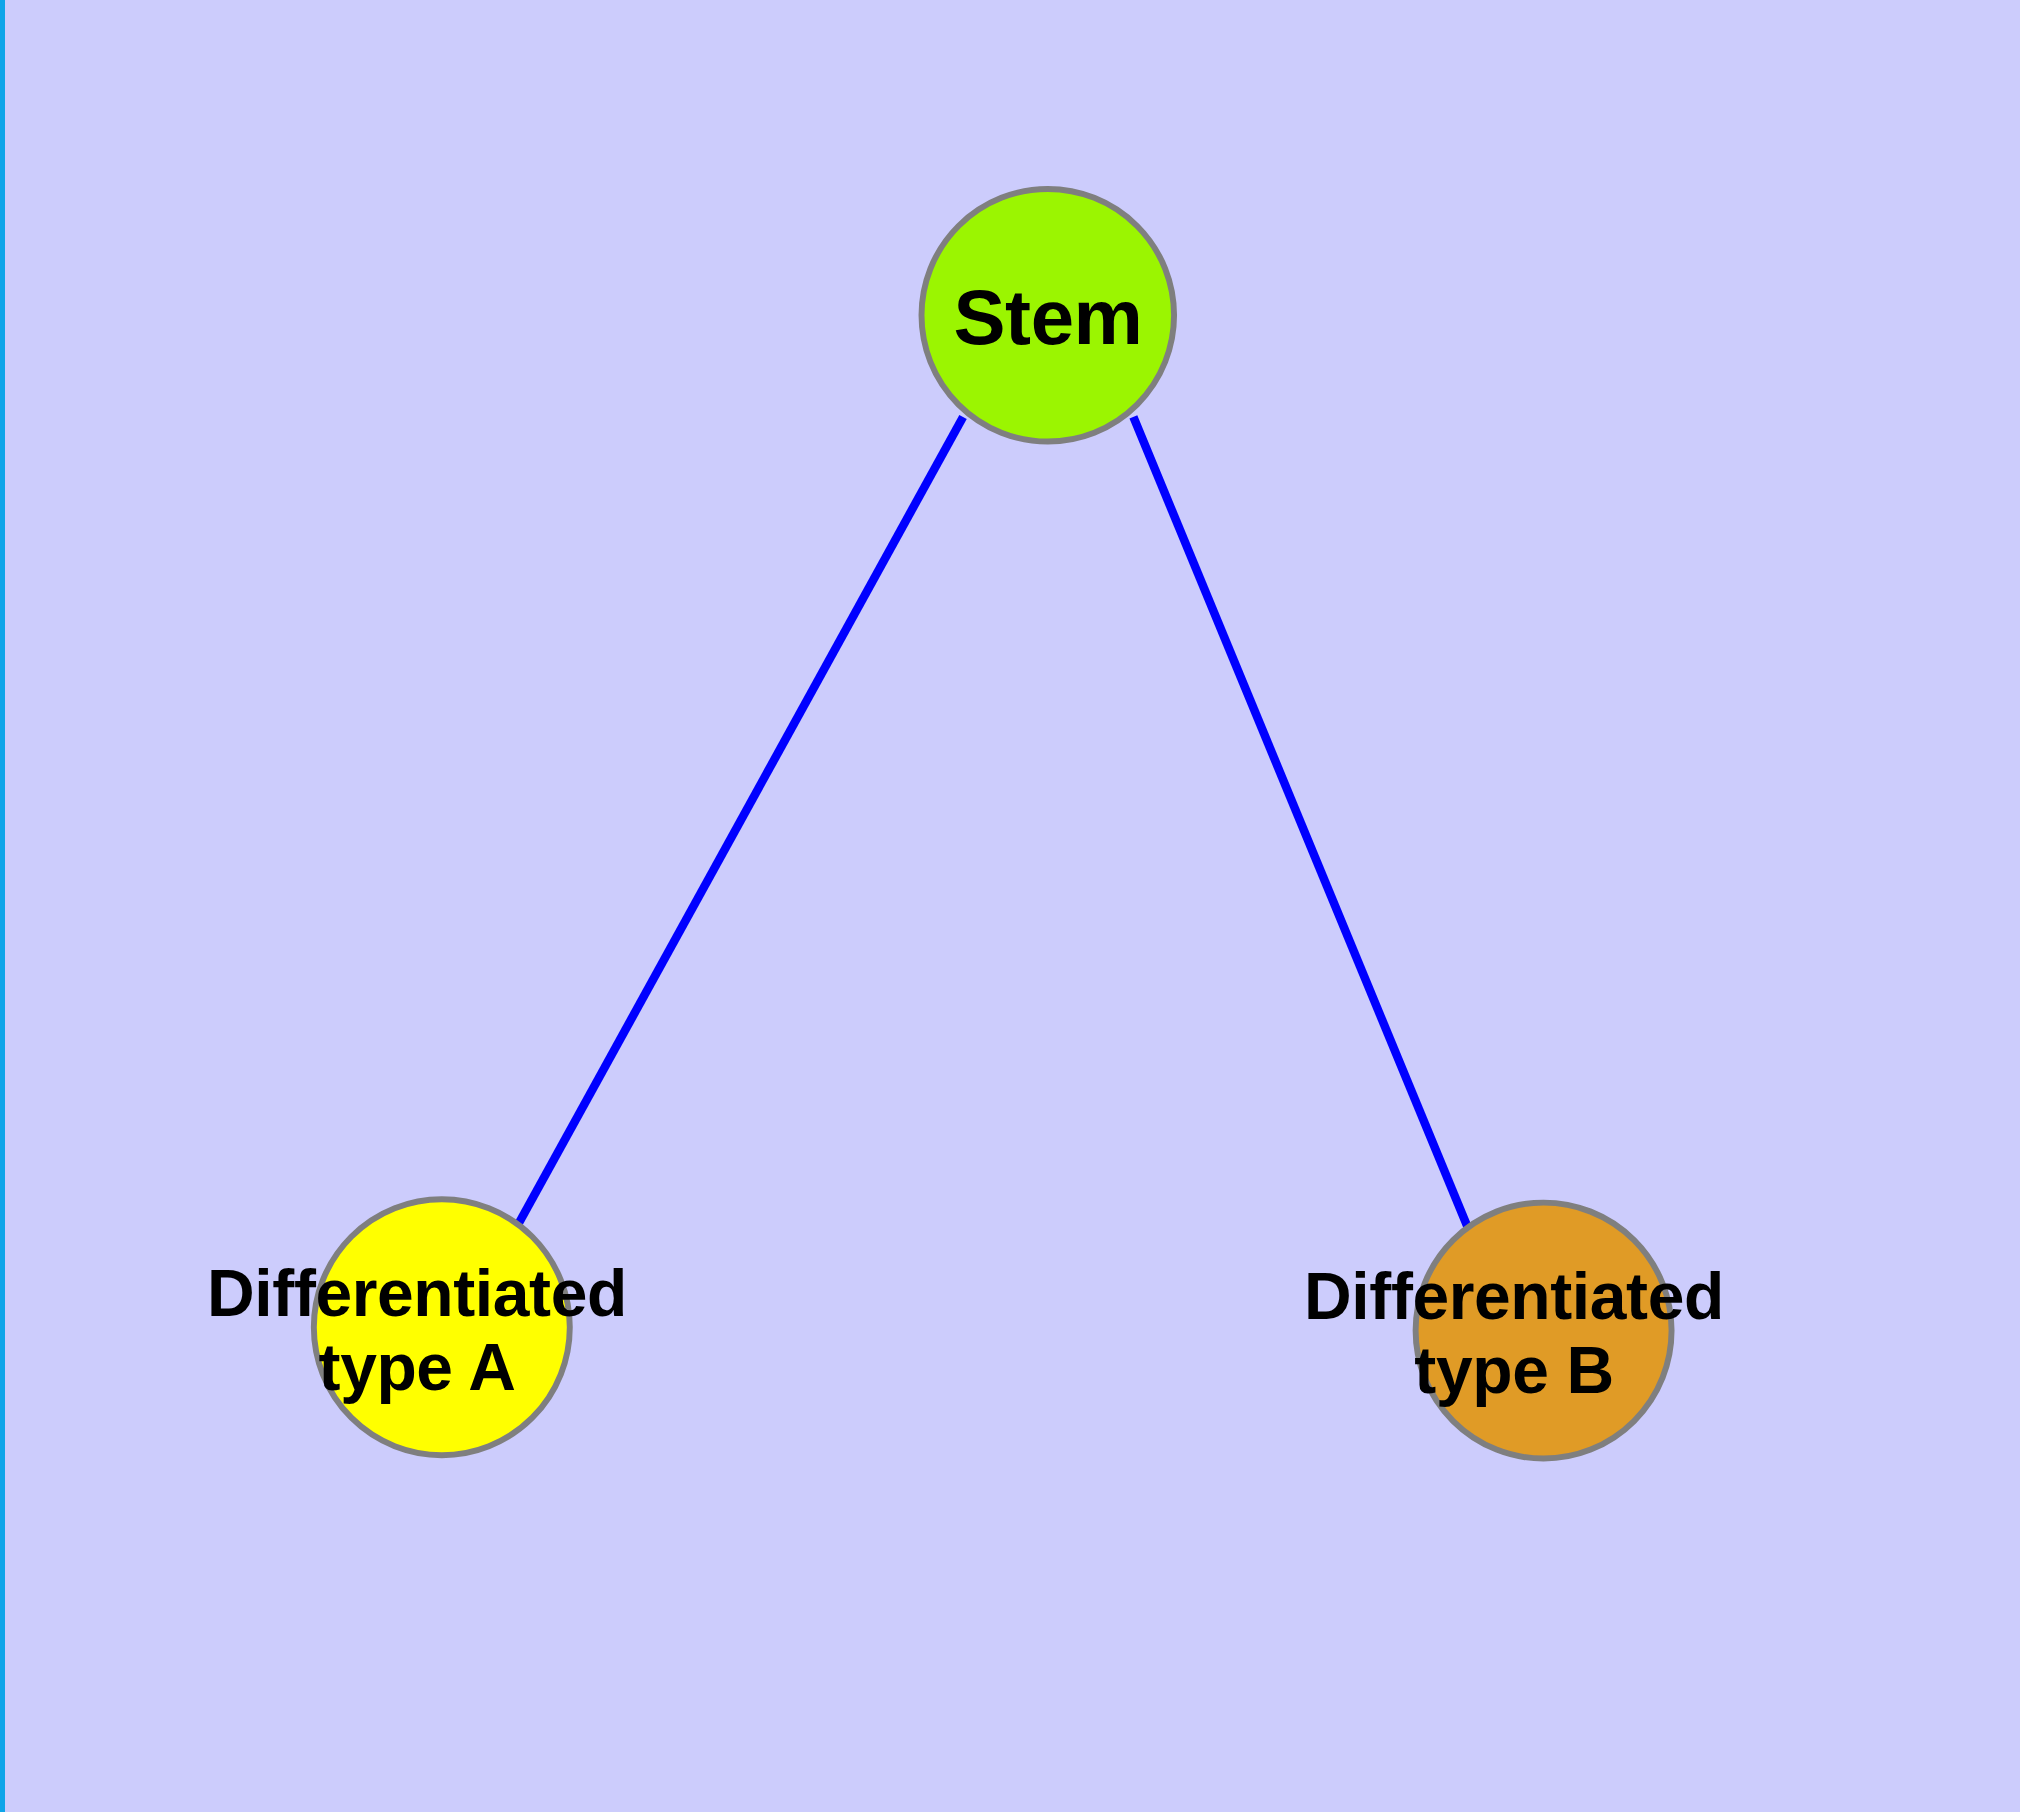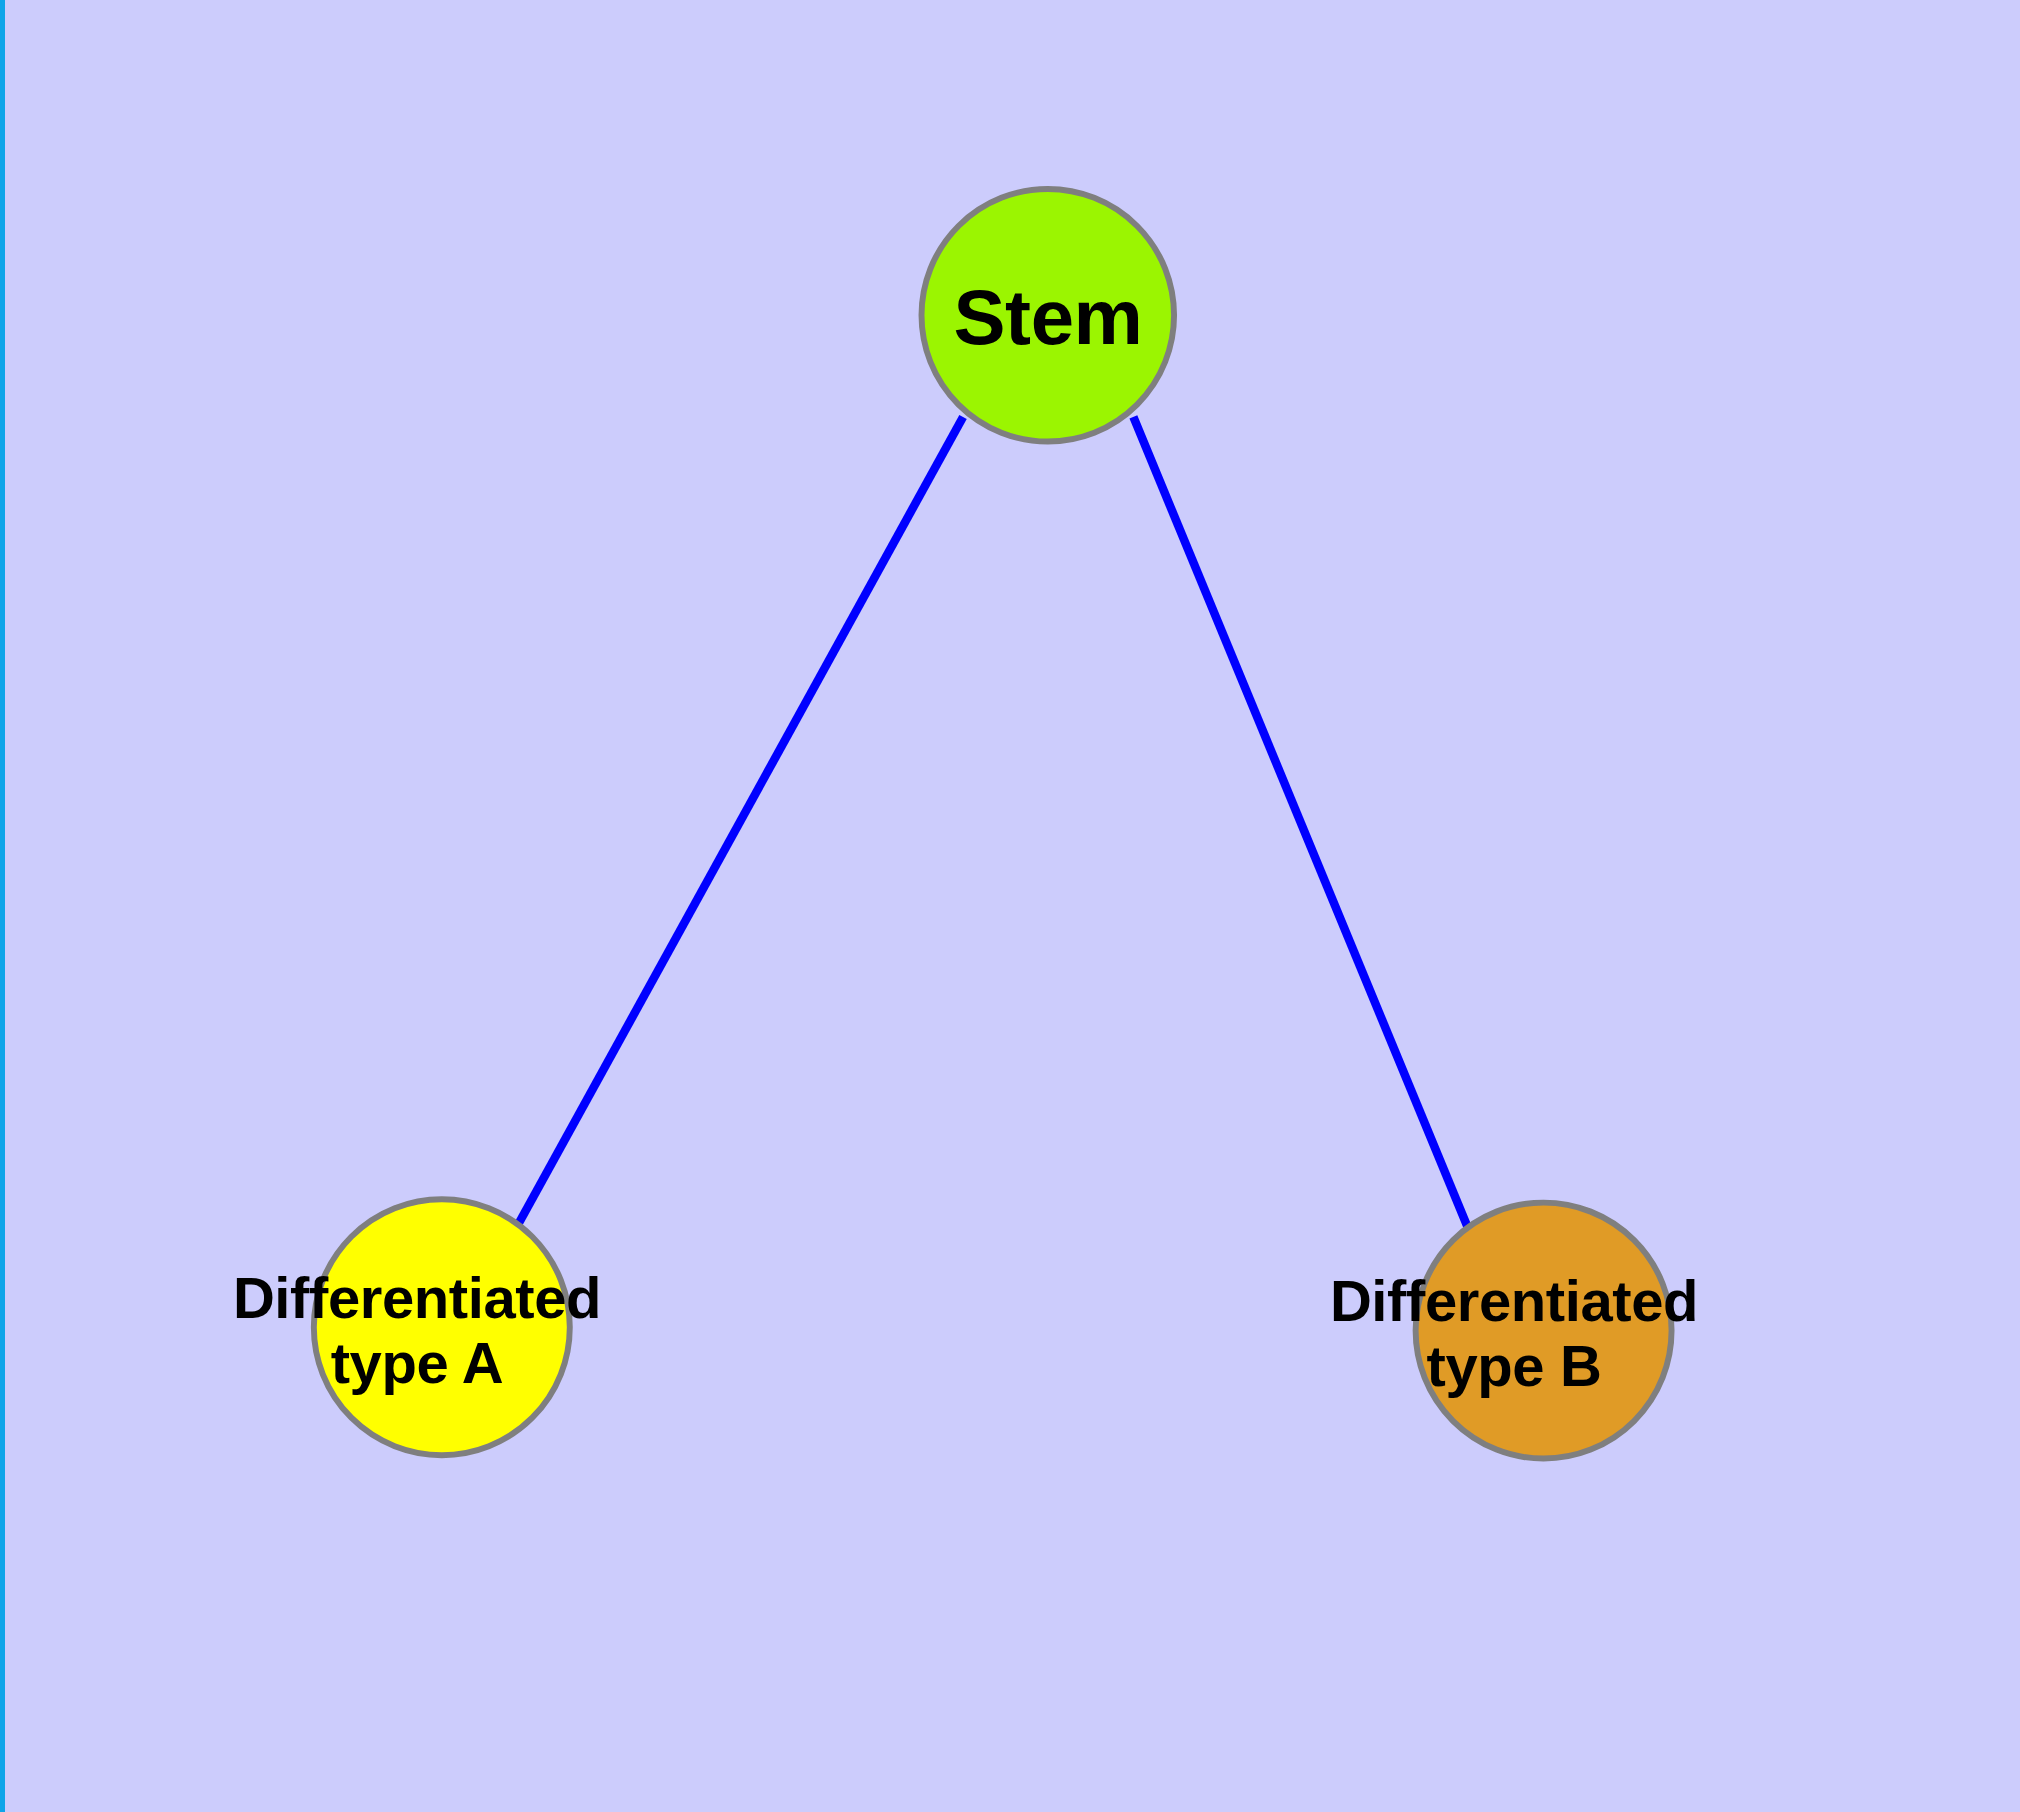--- a/index.html
+++ b/index.html
@@ -43,21 +43,21 @@
     line-height: 1.12;
     white-space: pre-line;
     transform: translate(-50%, -50%);
     pointer-events: none;
     letter-spacing: -0.4px;
   }
   #label-stem {
     font-size: 78px;
   }
   #label-type-a, #label-type-b {
-    font-size: 58px;
+    font-size: 66px;
   }
 </style>
 </head>
 <body>
 
 <div id="canvas">
 
   <div id="plot-bg"></div>
 
   <svg id="graph-svg" viewBox="0 0 2384 2138">

